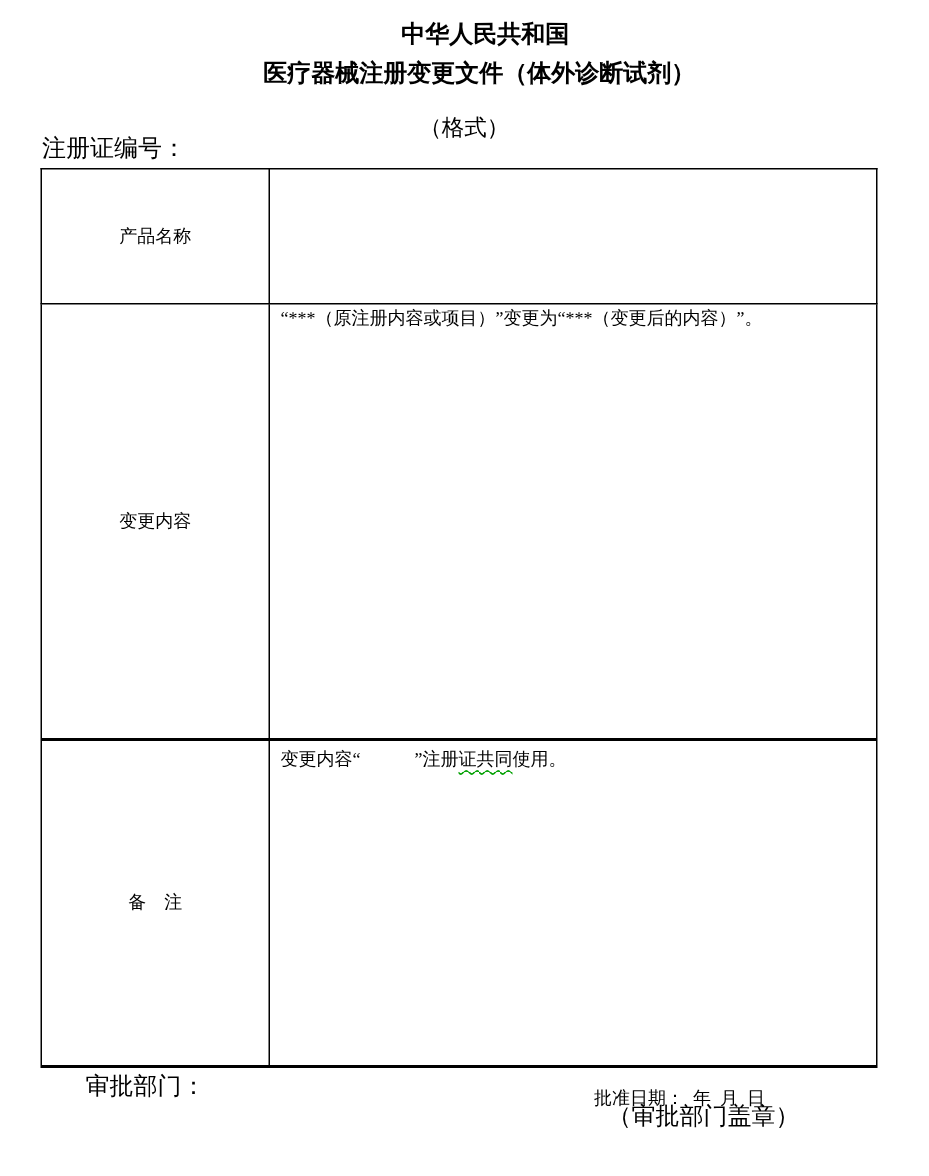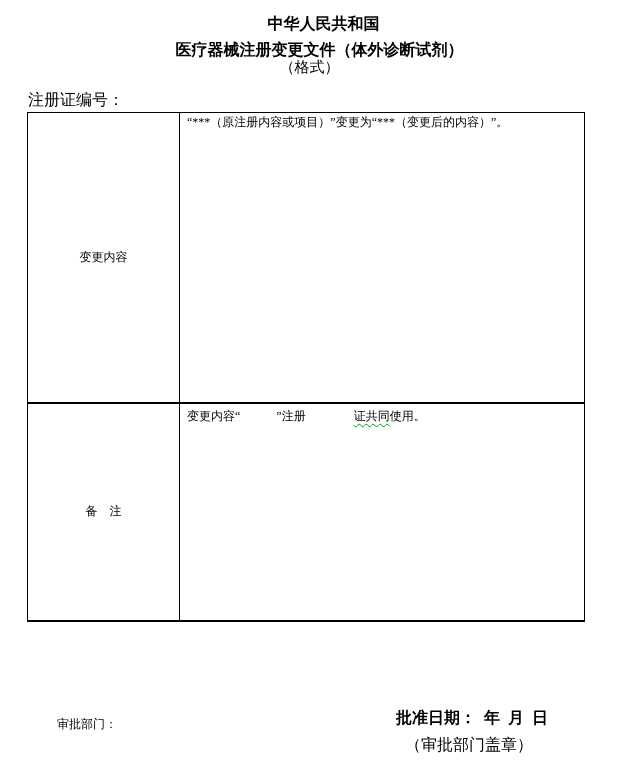--- a/index.html
+++ b/index.html
@@ -10,21 +10,21 @@
     font-family: "Liberation Serif", "DejaVu Serif", serif;
     color: #000000;
     overflow: hidden;
   }
   .abs { position: absolute; }
 
   
   .title { width: 619px; text-align: center; font-weight: bold; font-size: 16px; line-height: 18px; }
   .t1 { top: 15px; left: 14px; }
   .t2 { top: 41px; left: 10px; }
-  .t3 { top: 58px; left: 0;  font-weight: normal; font-size: 15px; }
+  .t3 { top: 77px; left: 0;  font-weight: normal; font-size: 15px; }
 
   
   .regno { left: 28px; top: 92px; font-size: 16px; line-height: 15px; }
 
   
   table.doc-table {
     position: absolute; left: 27px; top: 112px;
     width: 558px;
     border-collapse: collapse; table-layout: fixed;
     border: 1px solid #000; border-bottom: 2px solid #000;
@@ -38,41 +38,44 @@
   td.c2 { vertical-align: top; text-align: left; padding: 2px 8px 0 7px; line-height: 15px; }
   tr.row3 td.c2 { padding-top: 5px; }
 
   
   .squiggle {
     text-decoration-line: underline;
     text-decoration-style: wavy;
     text-decoration-color: #00a000;
     text-decoration-thickness: 1px;
     text-underline-offset: 3px;
-    margin-left: 48px;
   }
 
   
-  .dept { left: 57px;  top: 717px; font-size: 12px; line-height: 15px; }
-  .date { left: 396px; top: 710px; font-size: 16px; line-height: 15px; white-space: pre; font-weight: bold; }
+  .dept { left: 57px;  top: 717px; font-size: 16px; line-height: 15px; }
+  .date { left: 396px; top: 725px; font-size: 12px; line-height: 15px; white-space: pre; }
   .seal { left: 405px; top: 737px; font-size: 16px; line-height: 15px; }
 </style>
 </head>
 <body>
 
 <div>
 
   <div class="abs title t1">中华人民共和国</div>
   <div class="abs title t2">医疗器械注册变更文件（体外诊断试剂）</div>
   <div class="abs title t3">（格式）</div>
 
   <div class="abs regno">注册证编号：</div>
 
   <table class="doc-table">
     <tbody>
+        <tr class="row1">
+      <td class="c1">产品名称</td>
+      <td class="c2"></td>
+    </tr>
     <tr class="row2">
       <td class="c1">变更内容</td>
       <td class="c2">“***（原注册内容或项目）”变更为“***（变更后的内容）”。</td>
     </tr>
     <tr class="row3">
       <td class="c1">备　注</td>
       <td class="c2"><span>变更内容“　　　”注册</span><span class="squiggle">证共同</span><span>使用。</span></td>
     </tr>
   </tbody>
     </table>

